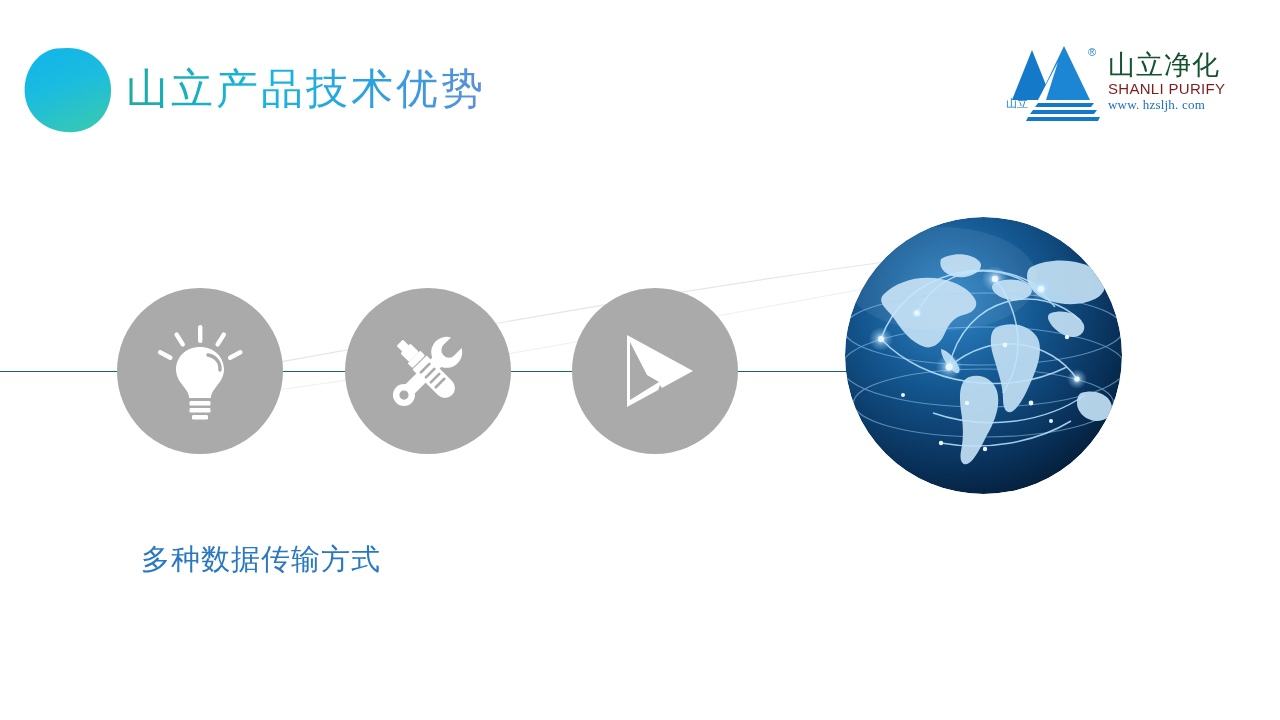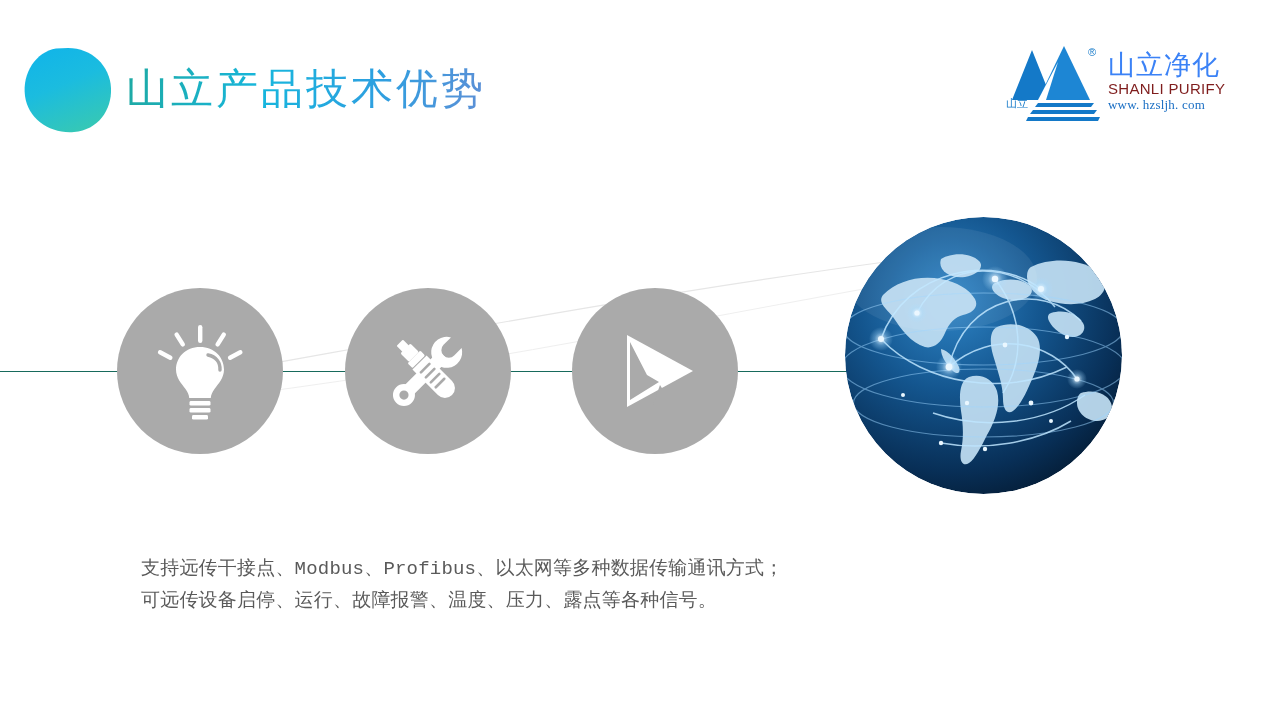--- a/index.html
+++ b/index.html
@@ -76,21 +76,21 @@
   }
   .logo-text {
     position: absolute;
     left: 106px;
     top: 6px;
     width: 112px;
   }
   .logo-cn {
     font-size: 27px;
     line-height: 30px;
-    color: #3b82f6;
+    color: #14532d;
     letter-spacing: 1px;
     font-weight: 400;
     white-space: nowrap;
   }
   .logo-en {
     font-size: 15px;
     line-height: 17px;
     color: #7f1d1d;
     letter-spacing: 0.3px;
     white-space: nowrap;
@@ -427,19 +427,16 @@
             <circle cx="58" cy="178" r="2"></circle>
           </g>
 
           <ellipse cx="96" cy="62" rx="96" ry="52" fill="#ffffff" opacity="0.07"></ellipse>
         </g>
       </svg>
     </div>
   </div>
 
   <div class="caption">
-    <div class="caption-body">
-      <div>支持远传干接点、Modbus、Profibus、以太网等多种数据传输通讯方式；</div>
-      <div>可远传设备启停、运行、故障报警、温度、压力、露点等各种信号。</div>
-    </div>
+    <div class="caption-title">多种数据传输方式</div>
   </div>
 
 </div>
 
 </body></html>

